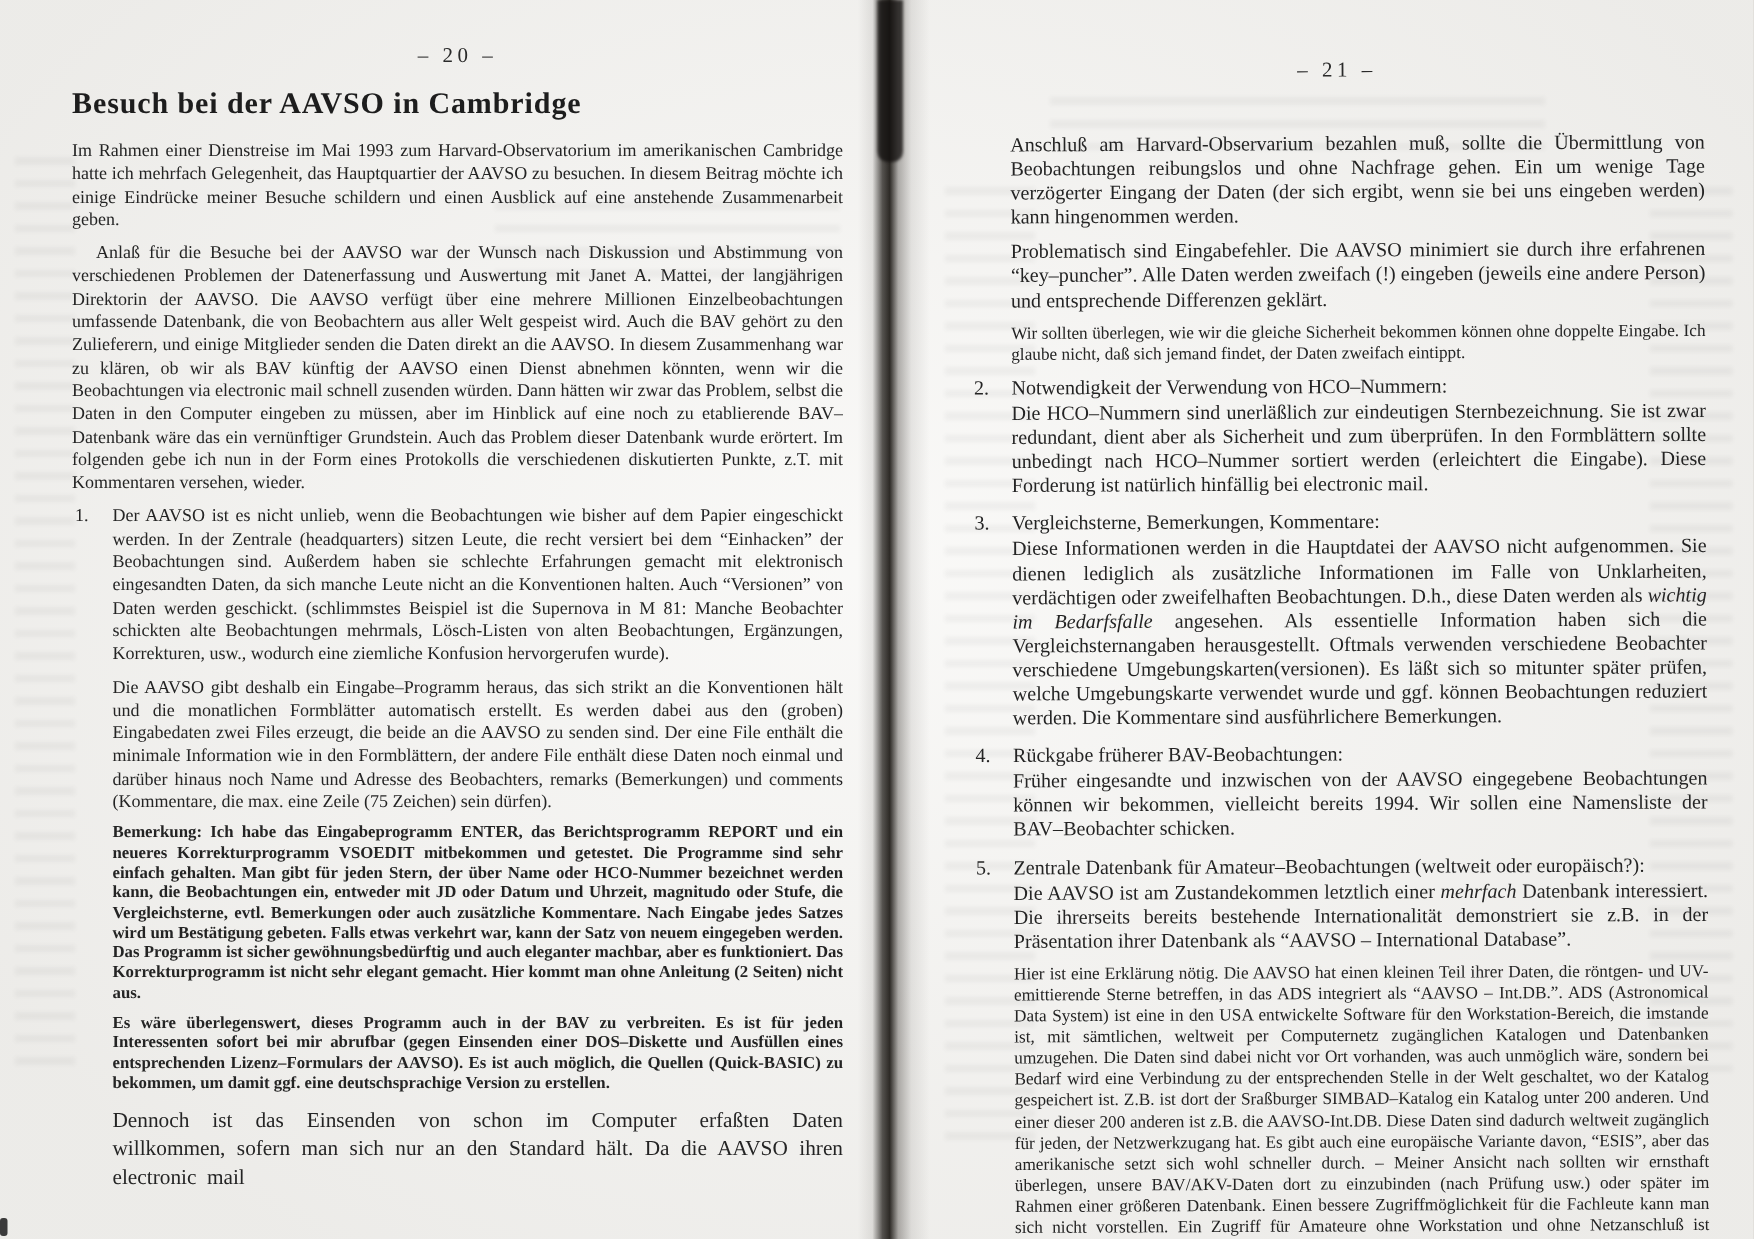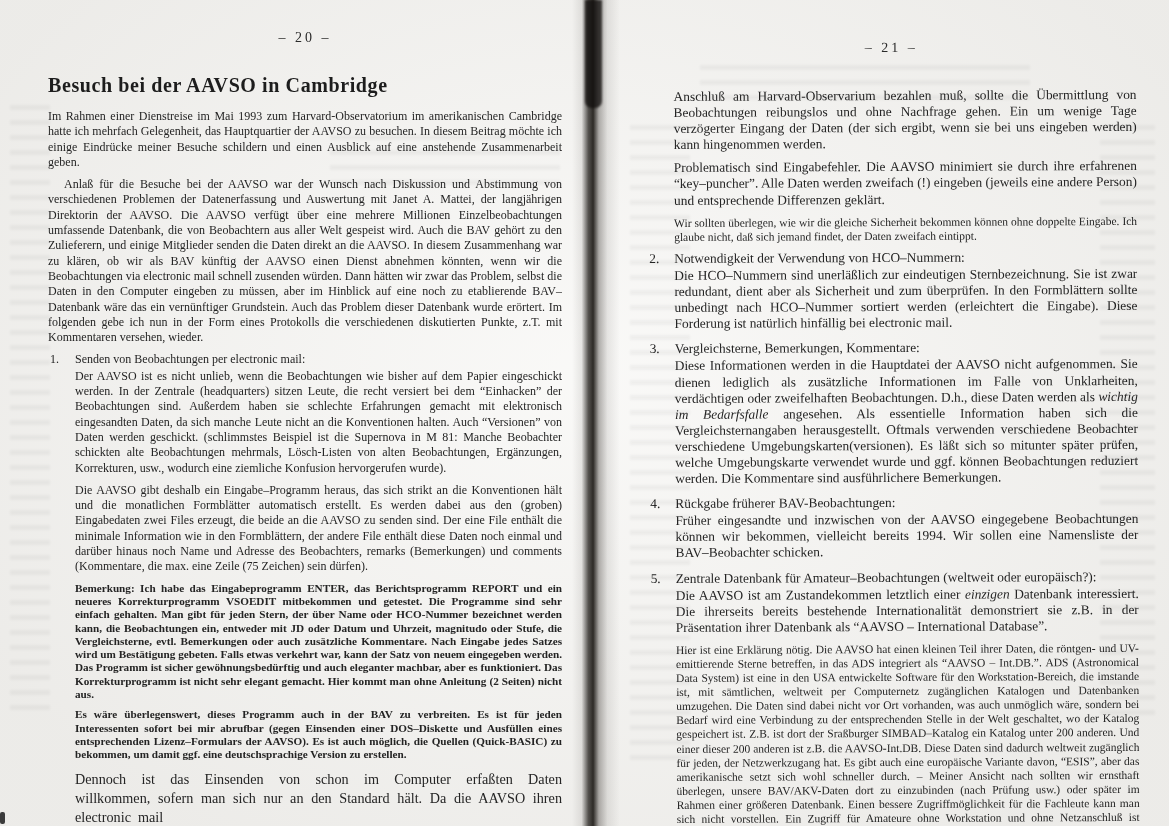--- a/index.html
+++ b/index.html
@@ -9,21 +9,21 @@
       radial-gradient(ellipse at 50% 45%, rgba(255,255,255,0.5), rgba(0,0,0,0.03) 85%),
       #f4f3f0;
     font-family:"Liberation Serif","DejaVu Serif",serif;
     color:#242424;
   }
   .page { position:absolute; overflow:hidden; }
   #left-page  { left:48px;  top:30px; width:514px; height:792px; }
   #right-page { left:648px; top:40px; width:490px; height:786px; transform:rotate(-0.25deg); }
 
   .pageno { text-align:center; font-size:14px; letter-spacing:3px; color:#2a2a2a; }
-  #left-page  .pageno { margin-bottom:28px; }
+  #left-page  .pageno { margin-bottom:12px; }
   #right-page .pageno { margin-bottom:32px; }
 
   .title { font-size:20px; font-weight:bold; letter-spacing:0.6px; margin:0 0 12px 0; color:#1d1d1d; }
 
   p { margin:0 0 7px 0; text-align:justify; }
   .body-l  { font-size:12px; line-height:15.3px; }
   .small-l { font-size:11.2px; line-height:13.3px;font-weight:bold; }
   .indent  { text-indent:16px; }
   .closing { font-size:14.2px; line-height:19px; word-spacing:3.5px; margin-top:9px; }
 
@@ -74,21 +74,20 @@
   <div class="ghost" id="ghost-r3"></div>
 
   <div class="page" id="left-page">
     <div class="pageno">– 20 –</div>
     <div class="title">Besuch bei der AAVSO in Cambridge</div>
     <p class="body-l">Im Rahmen einer Dienstreise im Mai 1993 zum Harvard-Observatorium im amerikanischen Cambridge hatte ich mehrfach Gelegenheit, das Hauptquartier der AAVSO zu besuchen. In diesem Beitrag möchte ich einige Eindrücke meiner Besuche schildern und einen Ausblick auf eine anstehende Zusammenarbeit geben.</p>
     <p class="body-l indent">Anlaß für die Besuche bei der AAVSO war der Wunsch nach Diskussion und Abstimmung von verschiedenen Problemen der Datenerfassung und Auswertung mit Janet A. Mattei, der langjährigen Direktorin der AAVSO. Die AAVSO verfügt über eine mehrere Millionen Einzelbeobachtungen umfassende Datenbank, die von Beobachtern aus aller Welt gespeist wird. Auch die BAV gehört zu den Zulieferern, und einige Mitglieder senden die Daten direkt an die AAVSO. In diesem Zusammenhang war zu klären, ob wir als BAV künftig der AAVSO einen Dienst abnehmen könnten, wenn wir die Beobachtungen via electronic mail schnell zusenden würden. Dann hätten wir zwar das Problem, selbst die Daten in den Computer eingeben zu müssen, aber im Hinblick auf eine noch zu etablierende BAV–Datenbank wäre das ein vernünftiger Grundstein. Auch das Problem dieser Datenbank wurde erörtert. Im folgenden gebe ich nun in der Form eines Protokolls die verschiedenen diskutierten Punkte, z.T. mit Kommentaren versehen, wieder.</p>
 
     <div class="item">
       <span class="num body-l">1.</span>
-      <p class="body-l head">Senden von Beobachtungen per electronic mail:</p>
       <p class="body-l">Der AAVSO ist es nicht unlieb, wenn die Beobachtungen wie bisher auf dem Papier eingeschickt werden. In der Zentrale (headquarters) sitzen Leute, die recht versiert bei dem “Einhacken” der Beobachtungen sind. Außerdem haben sie schlechte Erfahrungen gemacht mit elektronisch eingesandten Daten, da sich manche Leute nicht an die Konventionen halten. Auch “Versionen” von Daten werden geschickt. (schlimmstes Beispiel ist die Supernova in M 81: Manche Beobachter schickten alte Beobachtungen mehrmals, Lösch-Listen von alten Beobachtungen, Ergänzungen, Korrekturen, usw., wodurch eine ziemliche Konfusion hervorgerufen wurde).</p>
       <p class="body-l">Die AAVSO gibt deshalb ein Eingabe–Programm heraus, das sich strikt an die Konventionen hält und die monatlichen Formblätter automatisch erstellt. Es werden dabei aus den (groben) Eingabedaten zwei Files erzeugt, die beide an die AAVSO zu senden sind. Der eine File enthält die minimale Information wie in den Formblättern, der andere File enthält diese Daten noch einmal und darüber hinaus noch Name und Adresse des Beobachters, remarks (Bemerkungen) und comments (Kommentare, die max. eine Zeile (75 Zeichen) sein dürfen).</p>
       <p class="small-l">Bemerkung: Ich habe das Eingabeprogramm ENTER, das Berichtsprogramm REPORT und ein neueres Korrekturprogramm VSOEDIT mitbekommen und getestet. Die Programme sind sehr einfach gehalten. Man gibt für jeden Stern, der über Name oder HCO-Nummer bezeichnet werden kann, die Beobachtungen ein, entweder mit JD oder Datum und Uhrzeit, magnitudo oder Stufe, die Vergleichsterne, evtl. Bemerkungen oder auch zusätzliche Kommentare. Nach Eingabe jedes Satzes wird um Bestätigung gebeten. Falls etwas verkehrt war, kann der Satz von neuem eingegeben werden. Das Programm ist sicher gewöhnungsbedürftig und auch eleganter machbar, aber es funktioniert. Das Korrekturprogramm ist nicht sehr elegant gemacht. Hier kommt man ohne Anleitung (2 Seiten) nicht aus.</p>
       <p class="small-l">Es wäre überlegenswert, dieses Programm auch in der BAV zu verbreiten. Es ist für jeden Interessenten sofort bei mir abrufbar (gegen Einsenden einer DOS–Diskette und Ausfüllen eines entsprechenden Lizenz–Formulars der AAVSO). Es ist auch möglich, die Quellen (Quick-BASIC) zu bekommen, um damit ggf. eine deutschsprachige Version zu erstellen.</p>
       <p class="body-l closing">Dennoch ist das Einsenden von schon im Computer erfaßten Daten willkommen, sofern man sich nur an den Standard hält. Da die AAVSO ihren electronic mail</p>
     </div>
   </div>
 
   <div id="gutter"></div>
   <div id="gutter-top"></div>
@@ -113,19 +112,19 @@
 
     <div class="item">
       <span class="num body-r">4.</span>
       <p class="body-r head">Rückgabe früherer BAV-Beobachtungen:</p>
       <p class="body-r">Früher eingesandte und inzwischen von der AAVSO eingegebene Beobachtungen können wir bekommen, vielleicht bereits 1994. Wir sollen eine Namensliste der BAV–Beobachter schicken.</p>
     </div>
 
     <div class="item">
       <span class="num body-r">5.</span>
       <p class="body-r head">Zentrale Datenbank für Amateur–Beobachtungen (weltweit oder europäisch?):</p>
-      <p class="body-r"><span>Die AAVSO ist am Zustandekommen letztlich einer </span><i>einzigen</i><span> Datenbank interessiert. Die ihrerseits bereits bestehende Internationalität demonstriert sie z.B. in der Präsentation ihrer Datenbank als “AAVSO – International Database”.</span></p>
+      <p class="body-r"><span>Die AAVSO ist am Zustandekommen letztlich einer </span><i>mehrfach</i><span> Datenbank interessiert. Die ihrerseits bereits bestehende Internationalität demonstriert sie z.B. in der Präsentation ihrer Datenbank als “AAVSO – International Database”.</span></p>
       <p class="small-r">Hier ist eine Erklärung nötig. Die AAVSO hat einen kleinen Teil ihrer Daten, die röntgen- und UV-emittierende Sterne betreffen, in das ADS integriert als “AAVSO – Int.DB.”. ADS (Astronomical Data System) ist eine in den USA entwickelte Software für den Workstation-Bereich, die imstande ist, mit sämtlichen, weltweit per Computernetz zugänglichen Katalogen und Datenbanken umzugehen. Die Daten sind dabei nicht vor Ort vorhanden, was auch unmöglich wäre, sondern bei Bedarf wird eine Verbindung zu der entsprechenden Stelle in der Welt geschaltet, wo der Katalog gespeichert ist. Z.B. ist dort der Sraßburger SIMBAD–Katalog ein Katalog unter 200 anderen. Und einer dieser 200 anderen ist z.B. die AAVSO-Int.DB. Diese Daten sind dadurch weltweit zugänglich für jeden, der Netzwerkzugang hat. Es gibt auch eine europäische Variante davon, “ESIS”, aber das amerikanische setzt sich wohl schneller durch. – Meiner Ansicht nach sollten wir ernsthaft überlegen, unsere BAV/AKV-Daten dort zu einzubinden (nach Prüfung usw.) oder später im Rahmen einer größeren Datenbank. Einen bessere Zugriffmöglichkeit für die Fachleute kann man sich nicht vorstellen. Ein Zugriff für Amateure ohne Workstation und ohne Netzanschluß ist gegenwärtig freilich nicht möglich...</p>
     </div>
   </div>
 
   <div id="corner-mark"></div>
 </div>
 
 </body></html>

